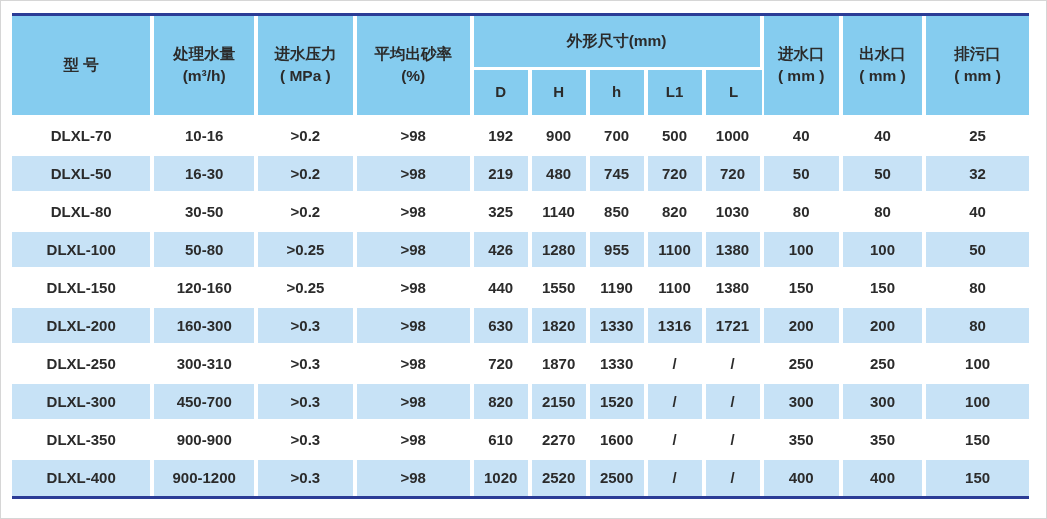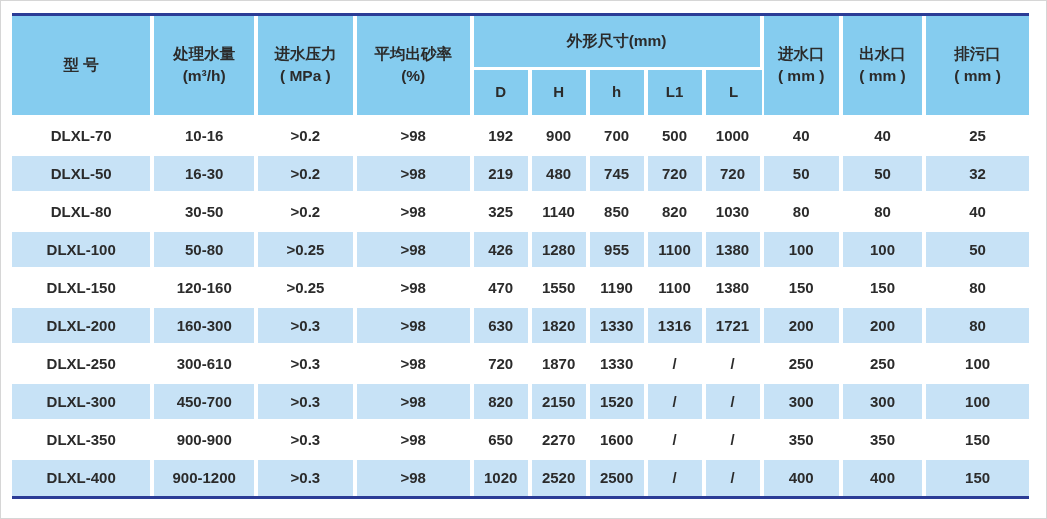--- a/index.html
+++ b/index.html
@@ -140,21 +140,21 @@
           <td>1380</td>
           <td>100</td>
           <td>100</td>
           <td>50</td>
         </tr>
         <tr>
           <td>DLXL-150</td>
           <td>120-160</td>
           <td>&gt;0.25</td>
           <td>&gt;98</td>
-          <td>470</td>
+          <td>440</td>
           <td>1550</td>
           <td>1190</td>
           <td>1100</td>
           <td>1380</td>
           <td>150</td>
           <td>150</td>
           <td>80</td>
         </tr>
         <tr>
           <td>DLXL-200</td>
@@ -165,21 +165,21 @@
           <td>1820</td>
           <td>1330</td>
           <td>1316</td>
           <td>1721</td>
           <td>200</td>
           <td>200</td>
           <td>80</td>
         </tr>
         <tr>
           <td>DLXL-250</td>
-          <td>300-610</td>
+          <td>300-310</td>
           <td>&gt;0.3</td>
           <td>&gt;98</td>
           <td>720</td>
           <td>1870</td>
           <td>1330</td>
           <td>/</td>
           <td>/</td>
           <td>250</td>
           <td>250</td>
           <td>100</td>
@@ -196,21 +196,21 @@
           <td>/</td>
           <td>300</td>
           <td>300</td>
           <td>100</td>
         </tr>
         <tr>
           <td>DLXL-350</td>
           <td>900-900</td>
           <td>&gt;0.3</td>
           <td>&gt;98</td>
-          <td>650</td>
+          <td>610</td>
           <td>2270</td>
           <td>1600</td>
           <td>/</td>
           <td>/</td>
           <td>350</td>
           <td>350</td>
           <td>150</td>
         </tr>
         <tr>
           <td>DLXL-400</td>

